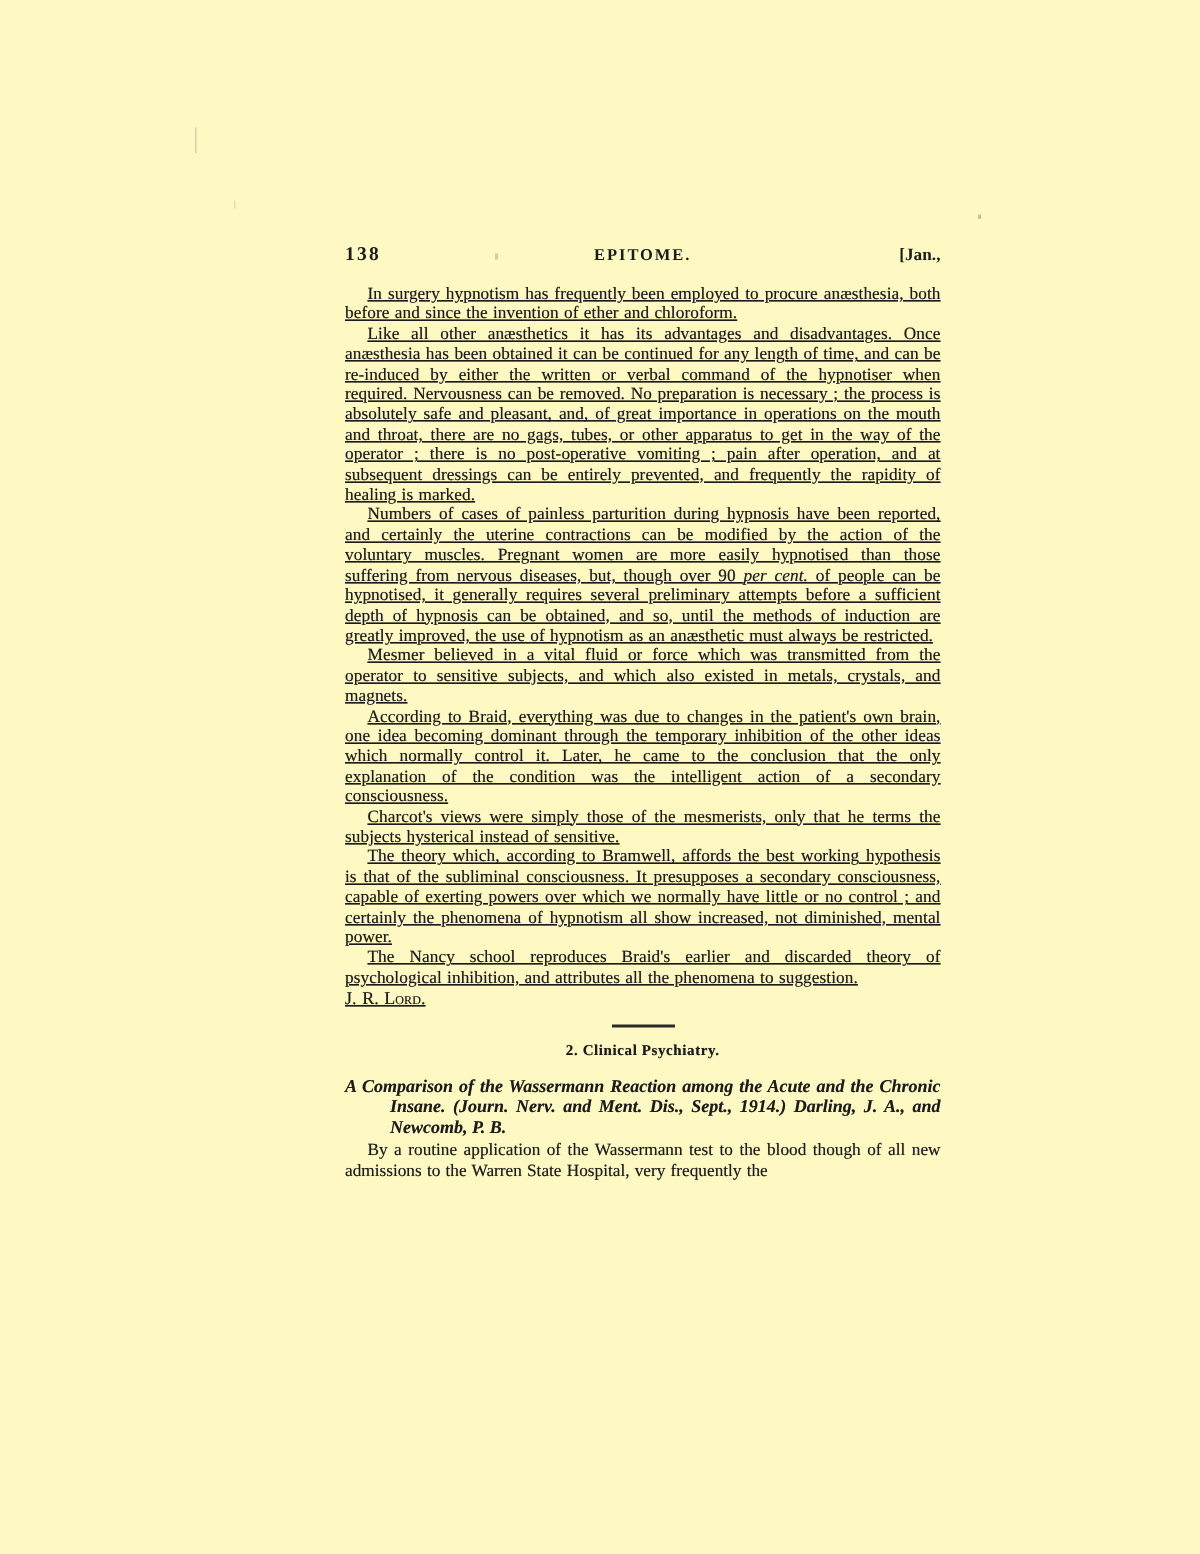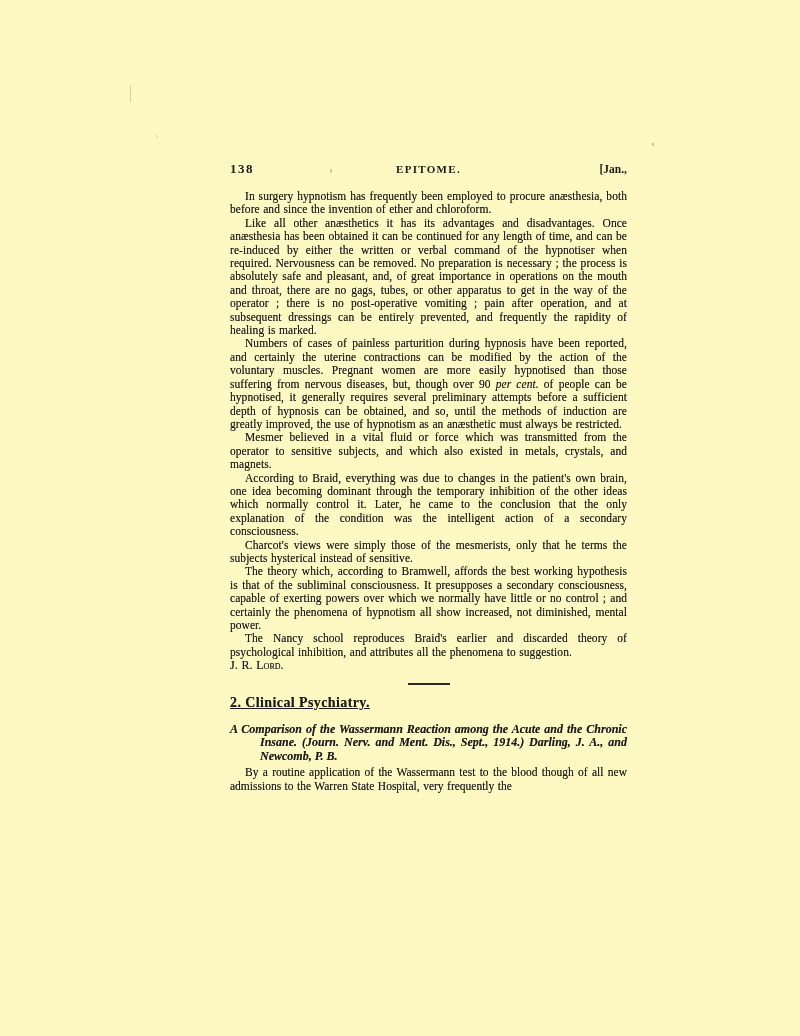--- a/index.html
+++ b/index.html
@@ -47,42 +47,43 @@
   }
   .bodytext p {
     margin: 0;
     font-size: 11.5px;
     line-height: 13.4px;
     text-align: justify;
     text-indent: 15px;
     letter-spacing: 0.05px;
     word-spacing: 0.6px;
     text-shadow: 0 0 0.45px rgba(20,20,20,0.55);
+    text-decoration: underline;
   }
   .signature {
     text-align: left;
     text-indent: 0 !important;
     padding-right: 20px;
     font-variant: small-caps;
     letter-spacing: 0.8px;
     font-size: 12px !important;
   }
   .rule {
     width: 42px;
     height: 0;
     border-top: 2px solid #2a2a2a;
     margin: 10px auto 10px;
   }
   .section-heading {
     margin: 0 0 12px 0;
-    font-size: 14px;
+    text-align: center;
+    font-size: 10px;
     font-weight: bold;
     letter-spacing: 0.4px;
     text-shadow: 0 0 0.45px rgba(20,20,20,0.55);
-    text-decoration: underline;
   }
   .reference {
     margin: 0 0 3px 0;
     font-size: 12px;
     line-height: 13.6px;
     text-align: justify;
     padding-left: 30px;
     text-indent: -30px;
     text-shadow: 0 0 0.4px rgba(20,20,20,0.5);
     font-weight: bold;

